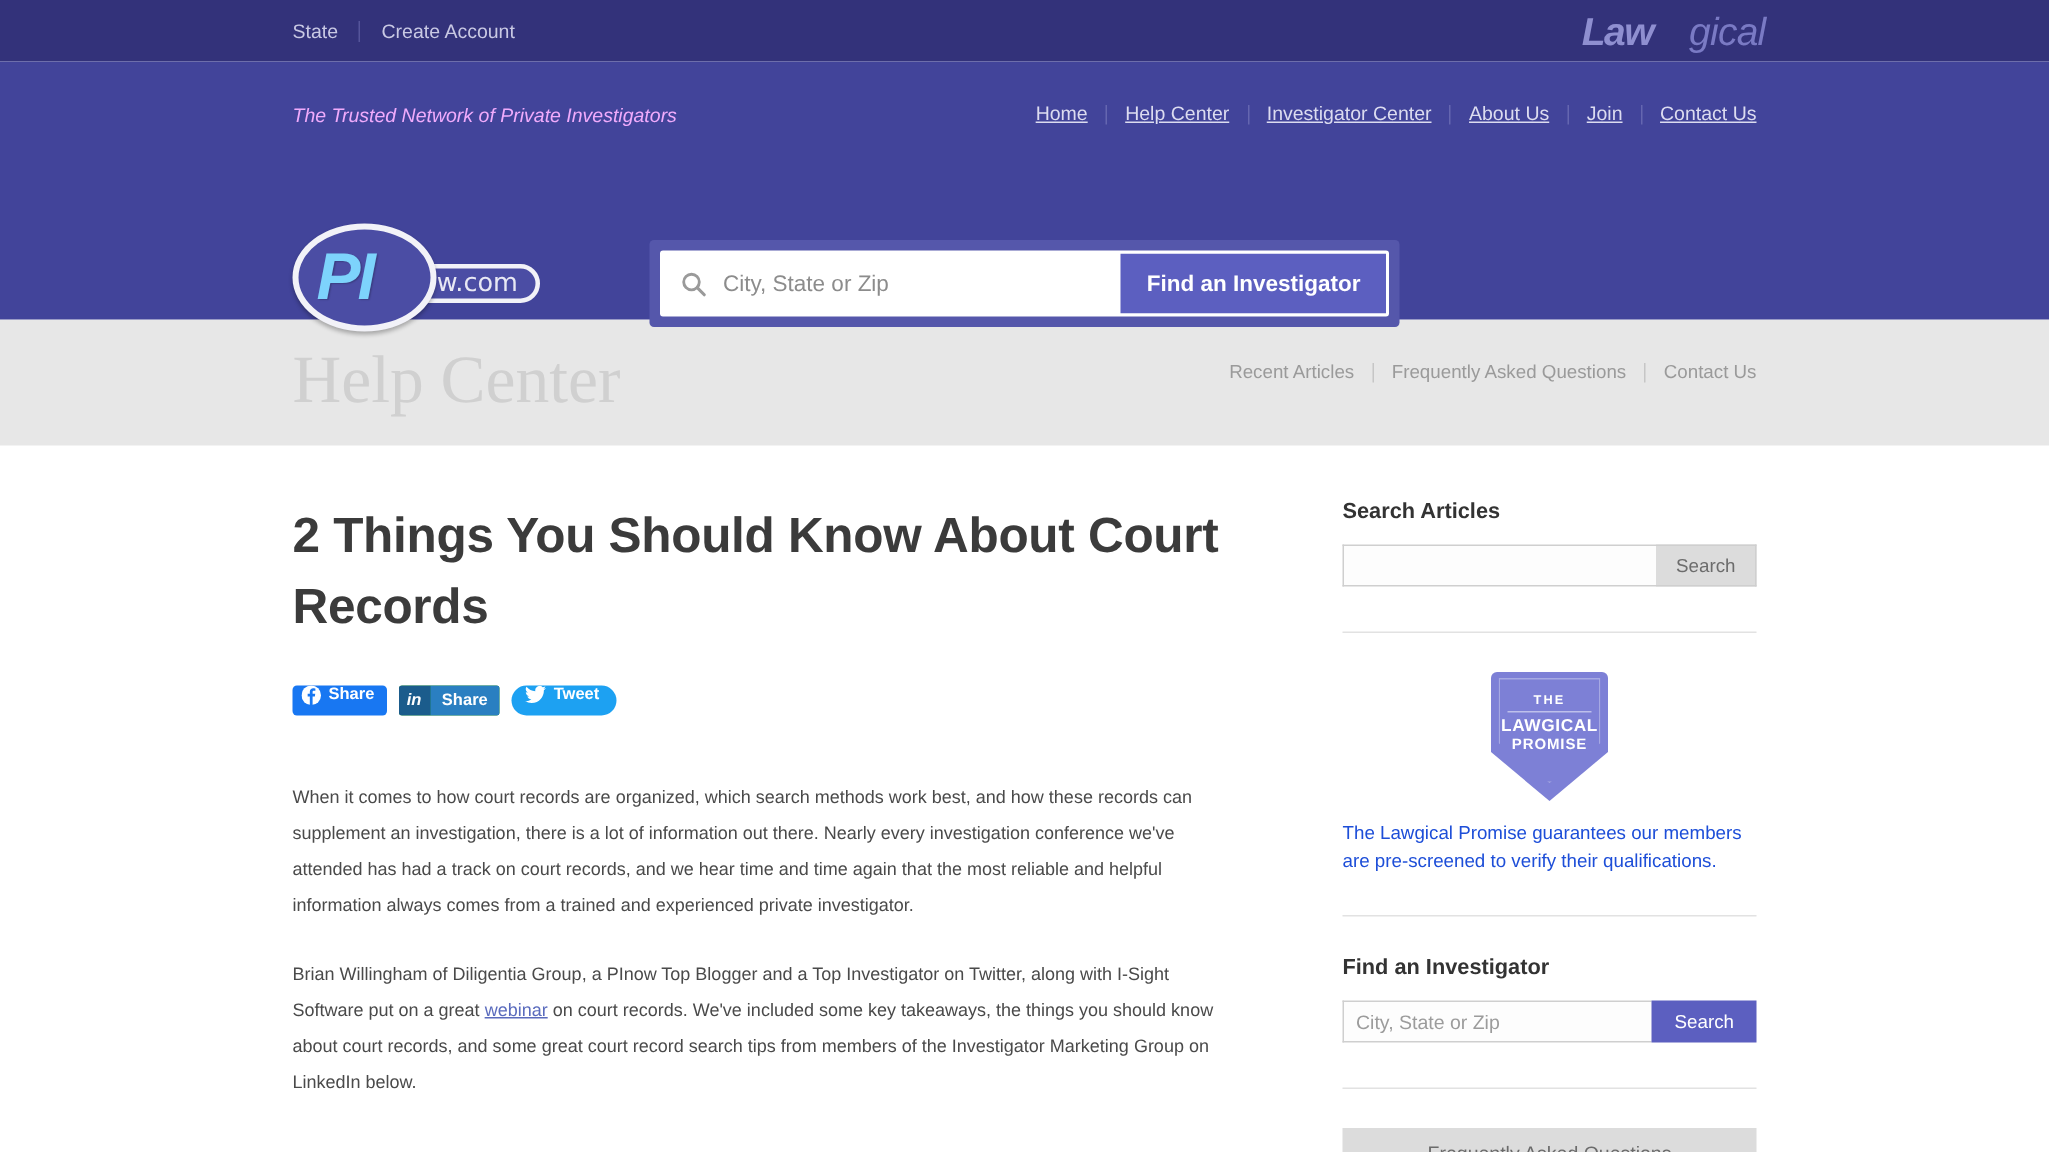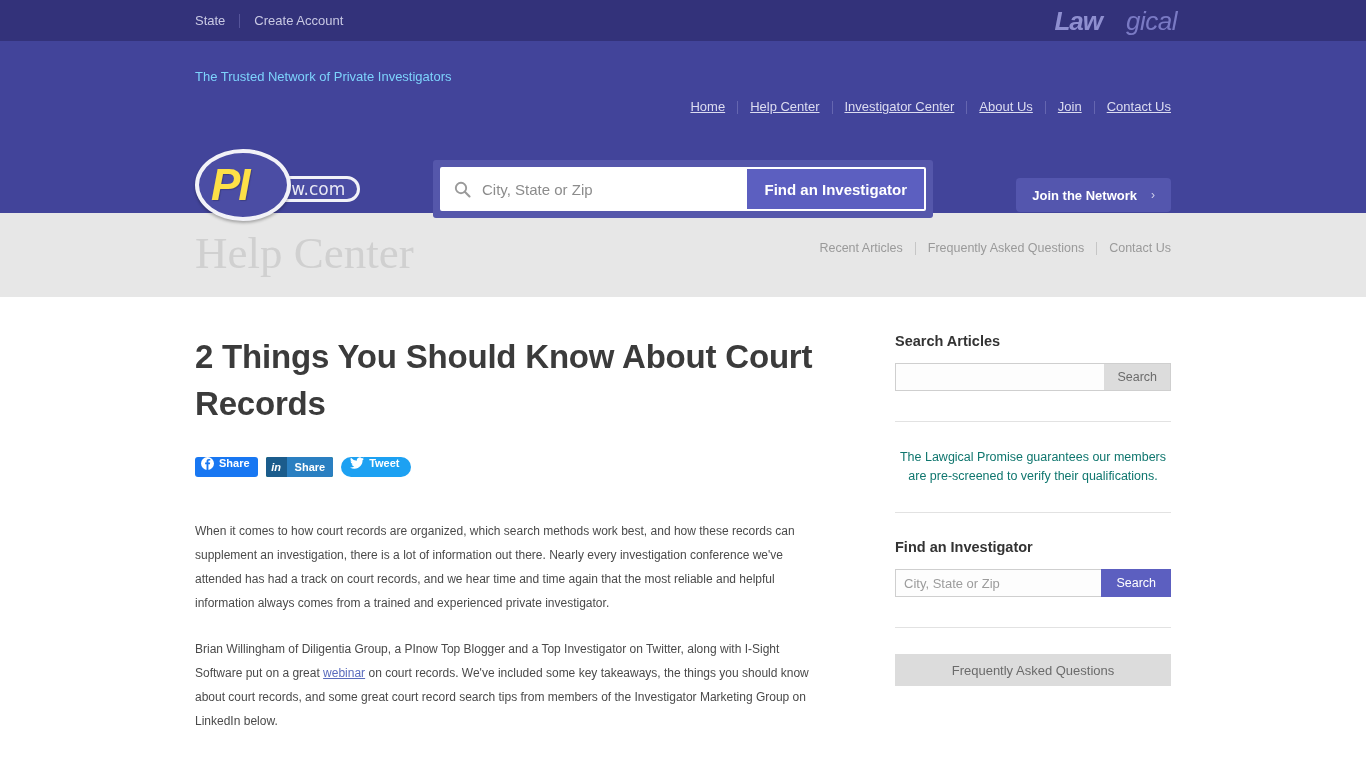--- a/index.html
+++ b/index.html
@@ -65,26 +65,27 @@
     background: #42449a;
     height: 172px;
     position: relative;
   }
   .header-inner {
     width: 976px; margin: 0 auto;
     position: relative; height: 100%;
   }
   .tagline {
     position: absolute; left: 0; top: 28px;
-    color: #7dd3fc;
+    color: #f0abfc;
+    font-style: italic;
     font-size: 13px;
   }
   .mainnav {
     position: absolute; right: 0; top: 27px;
-    display: flex; align-items: flex-end; margin-top: 31px;
+    display: flex; align-items: flex-end;
   }
   .mainnav a {
     color: #dcdcf0;
     font-size: 13px;
     text-decoration: underline;
     padding: 0 12px;
     line-height: 15px;
   }
   .mainnav a:last-child { padding-right: 0; }
   .nav-sep { width: 1px; height: 13px; background: #6566b0; }
@@ -99,21 +100,21 @@
     width: 96px; height: 72px;
     border-radius: 50%;
     background: #4b4da4;
     border: 4px solid #f2f2f8;
     box-shadow: 0 2px 3px rgba(0,0,0,0.28);
     z-index: 2;
   }
   .pi-text {
     position: absolute; left: 16px; top: 11px;
     font-size: 44px; font-weight: bold; font-style: italic;
-    color: #fde047;
+    color: #7dd3fc;
     letter-spacing: -2px;
     text-shadow: 1px 1px 1px rgba(0,0,0,0.2);
     z-index: 3;
   }
   .pi-bubble {
     position: absolute; left: 52px; top: 27px;
     height: 26px;
     padding: 0 12px 0 20px;
     background: #4b4da4;
     border: 3px solid #f2f2f8;
@@ -315,22 +316,22 @@
     border: 1px solid rgba(255,255,255,0.32);
     clip-path: polygon(50% 100%, 0% 62%, 0% 0%, 100% 0%, 100% 62%);
     pointer-events: none;
   }
   .shield-the { color: #fff; font-size: 8.5px; letter-spacing: 1.5px; font-weight: bold; }
   .shield-rule { width: 56px; height: 1px; background: rgba(255,255,255,0.5); margin: 3px 0 3px; }
   .shield-l1 { color: #fff; font-size: 11.5px; font-weight: bold; letter-spacing: 0.4px; }
   .shield-l2 { color: #fff; font-size: 10px; font-weight: bold; letter-spacing: 0.6px; margin-top: 1px; }
 
   .badge-text {
-    font-size: 12.5px; color: #0f766e; line-height: 19px;
-    text-align: center; margin: 0 0 26px 0;
+    font-size: 12.5px; color: #1d4ed8; line-height: 19px;
+    text-align: left; margin: 0 0 26px 0;
   }
   .faq-box {
     background: #dcdcdc;
     height: 32px;
     display: flex; align-items: center; justify-content: center;
     color: #6b6b6b;
     font-size: 13px;
     cursor: pointer;
     margin-top: 24px;
   }
@@ -382,24 +383,20 @@
           <svg class="search-icon-svg" width="17" height="17" viewBox="0 0 17 17">
             <circle cx="7" cy="7" r="5.2" fill="none" stroke="#9a9a9a" stroke-width="1.9"></circle>
             <line x1="10.8" y1="10.8" x2="15.5" y2="15.5" stroke="#9a9a9a" stroke-width="2.1" stroke-linecap="round"></line>
           </svg>
           <input class="search-input-main" type="text" placeholder="City, State or Zip" style="">
         </div>
         <button class="find-btn">Find an Investigator</button>
       </div>
     </div>
 
-    <button class="join-btn">
-      <span>Join the Network</span>
-      <span class="join-chev">›</span>
-    </button>
 
   </div>
 </div>
 
 <div class="band">
   <div class="band-inner">
     <h1 class="band-title">Help Center</h1>
     <nav class="band-nav">
       <a href="#">Recent Articles</a>
       <span class="band-sep"></span>
@@ -446,20 +443,31 @@
   <div class="sidebar">
 
     <div class="sb-title">Search Articles</div>
     <div class="sb-searchrow">
       <input class="sb-input" type="text" placeholder="" style="">
       <button class="sb-btn-gray">Search</button>
     </div>
 
     <div class="sb-divider"></div>
 
+    <div class="badge-wrap">
+      <div class="shield">
+        <div class="shield-bg">
+          <span class="shield-the">THE</span>
+          <span class="shield-rule"></span>
+          <span class="shield-l1">LAWGICAL</span>
+          <span class="shield-l2">PROMISE</span>
+        </div>
+        <div class="shield-inner-line"></div>
+      </div>
+    </div>
     <p class="badge-text">The Lawgical Promise guarantees our members are pre-screened to verify their qualifications.</p>
 
     <div class="sb-divider"></div>
 
     <div class="sb-title">Find an Investigator</div>
     <div class="sb-searchrow">
       <input class="sb-input" type="text" placeholder="City, State or Zip" style="">
       <button class="sb-btn-blue">Search</button>
     </div>
 

